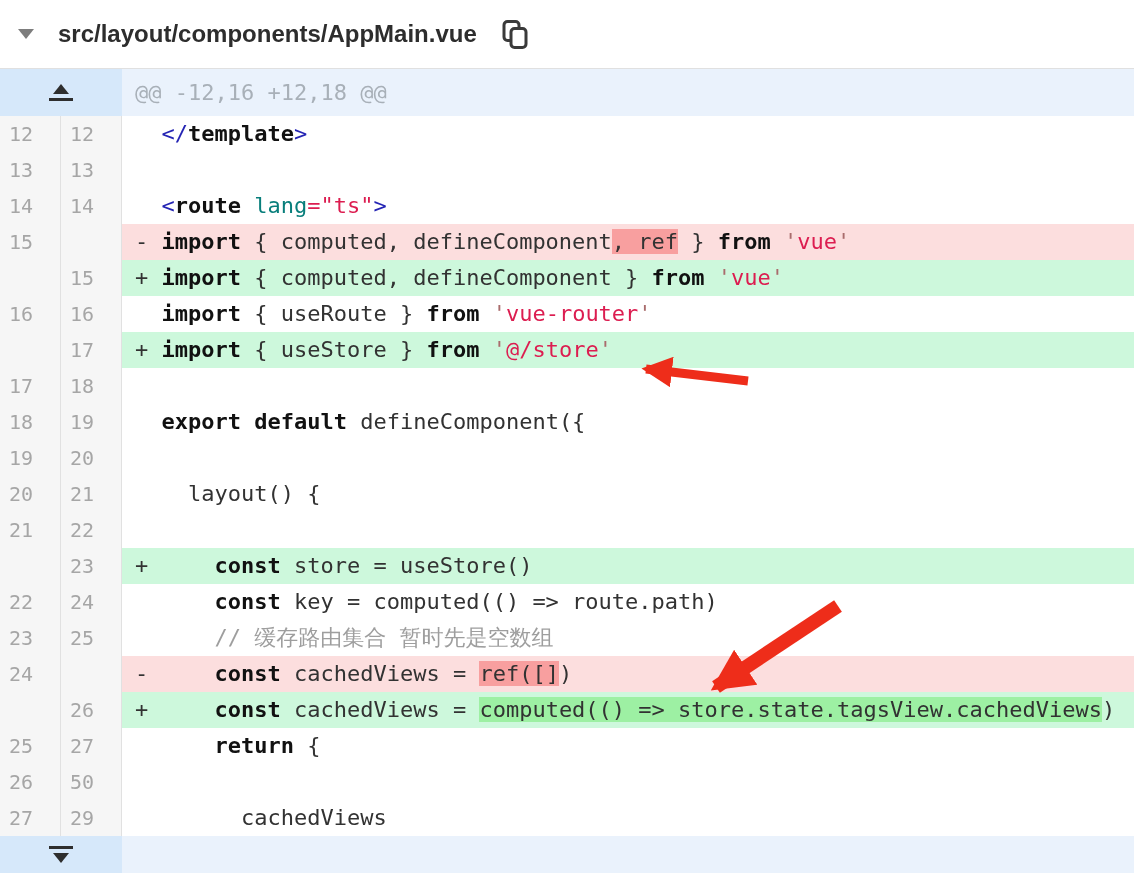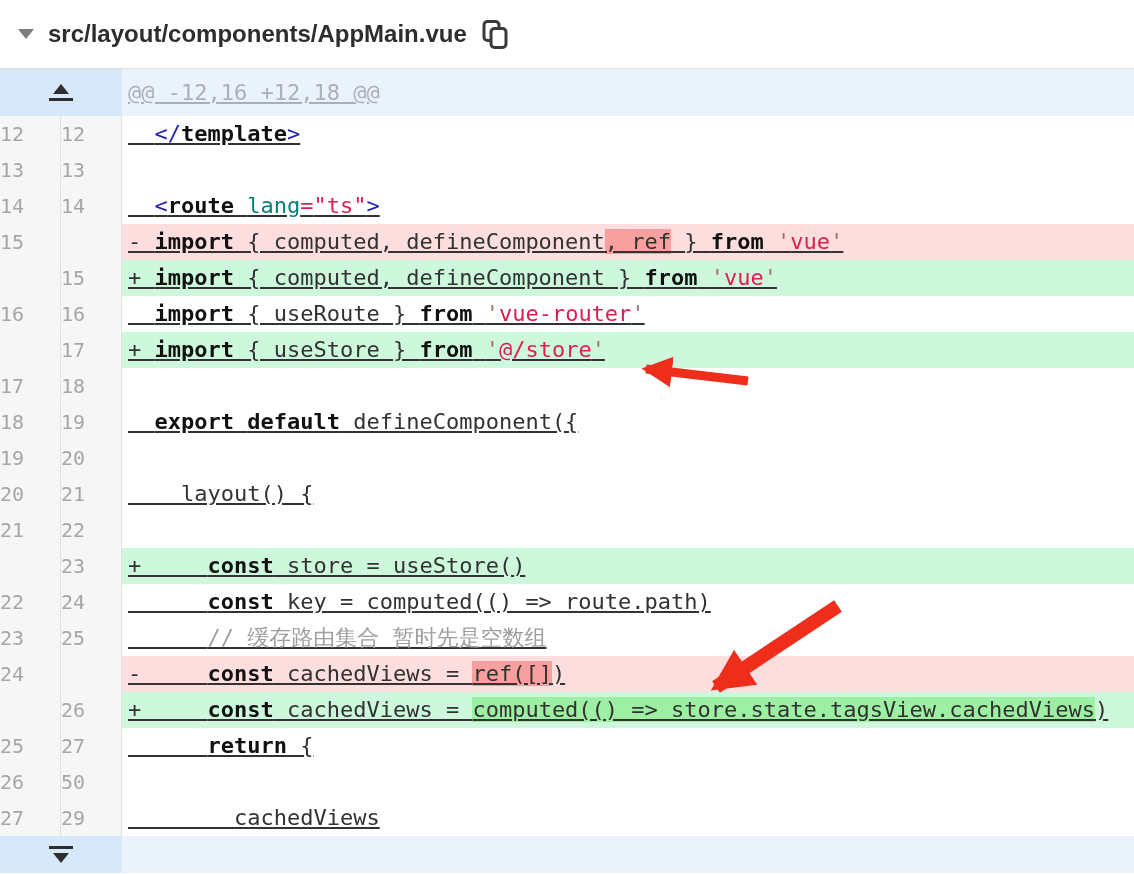--- a/index.html
+++ b/index.html
@@ -25,49 +25,49 @@
     --arrow:#ee2d1a;
   }
   *{box-sizing:border-box}
   html,body{margin:0;padding:0}
   body{
     width:1134px;height:874px;overflow:hidden;position:relative;
     background:#fff;font-family:"Liberation Sans",sans-serif;
   }
   
   .file-header{
-    height:69px;display:flex;align-items:center;gap:14px;
+    height:69px;display:flex;align-items:center;gap:24px;
     padding:0 16px;border-bottom:1px solid var(--border);
   }
   .caret{
     width:0;height:0;flex:none;
     border-left:8px solid transparent;border-right:8px solid transparent;
     border-top:10px solid #7d7d7d;margin-left:2px;
   }
   .filename{font-weight:700;font-size:24px;color:var(--header_text)}
   .copy-btn{background:none;border:0;padding:0;margin:0;cursor:pointer;display:flex;align-items:center}
   
   .diff{position:relative}
   .row{
     display:flex;height:36px;line-height:36px;
     font-family:"DejaVu Sans Mono","Liberation Mono",monospace;font-size:22px;
   }
   .row.hunk{height:47px;line-height:47px}
   .row.expand{height:37px;line-height:37px}
   .gut{
-    width:61px;flex:none;text-align:left;padding-right:18px;
+    width:61px;flex:none;text-align:center;padding-right:18px;
     color:var(--number);font-size:20px;background:var(--gutter_bg);
     border-right:1px solid var(--gutter_border);cursor:pointer;
   }
   .gut-wide{
     width:122px;flex:none;background:var(--hunk_gutter);
     display:flex;align-items:center;justify-content:center;
   }
   .code{
-    flex:1;white-space:pre;padding-left:6px;color:var(--code_default);overflow:hidden;text-decoration:underline;
+    flex:1;white-space:pre;padding-left:13px;color:var(--code_default);overflow:hidden;
   }
   .row.add .code{background:var(--add_line)}
   .row.del .code{background:var(--del_line)}
   .row.hunk .code,.row.expand .code{background:var(--hunk_content);color:var(--hunk_text)}
   .k{font-weight:700;color:var(--keyword)}
   .t{color:var(--tag)}
   .a{color:var(--attr)}
   .s{color:var(--string)}
   .q{color:var(--quote)}
   .c{color:var(--comment)}

